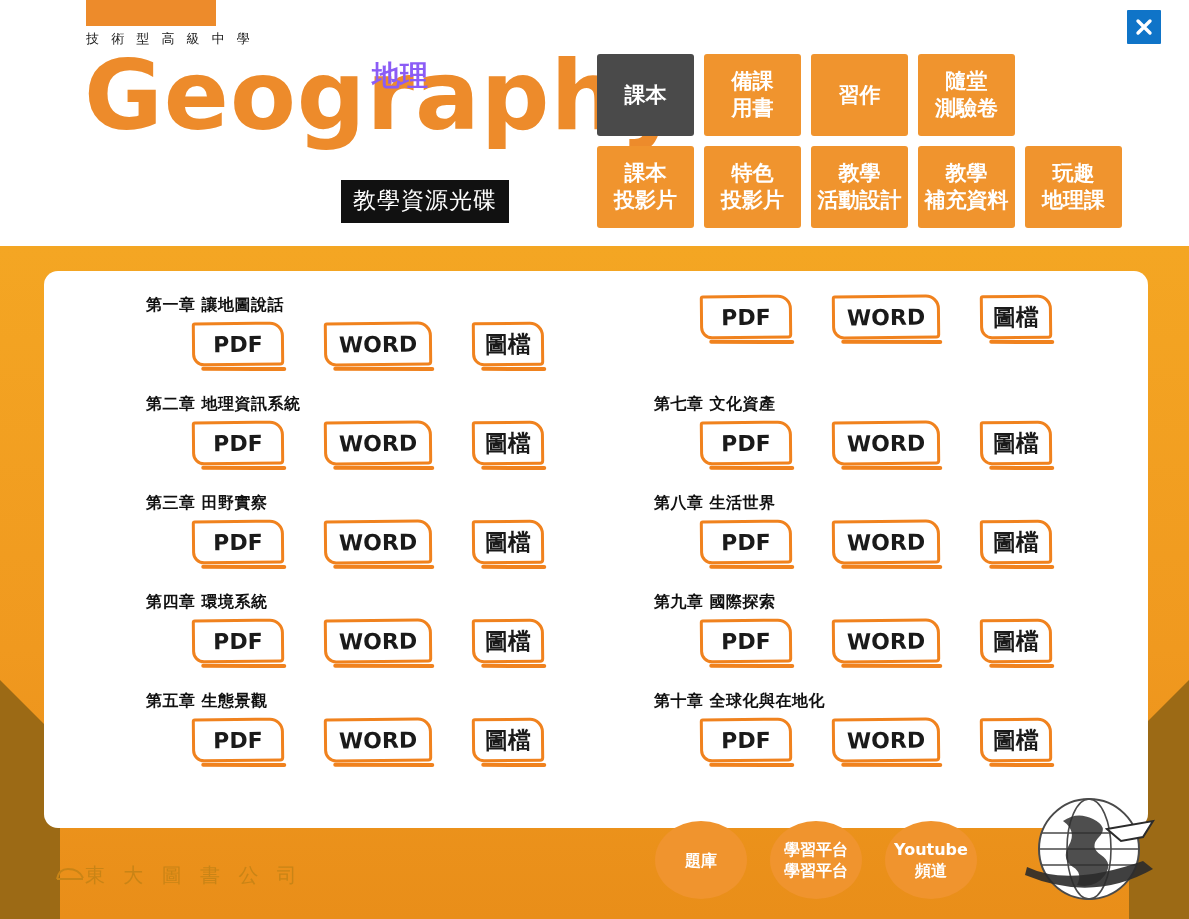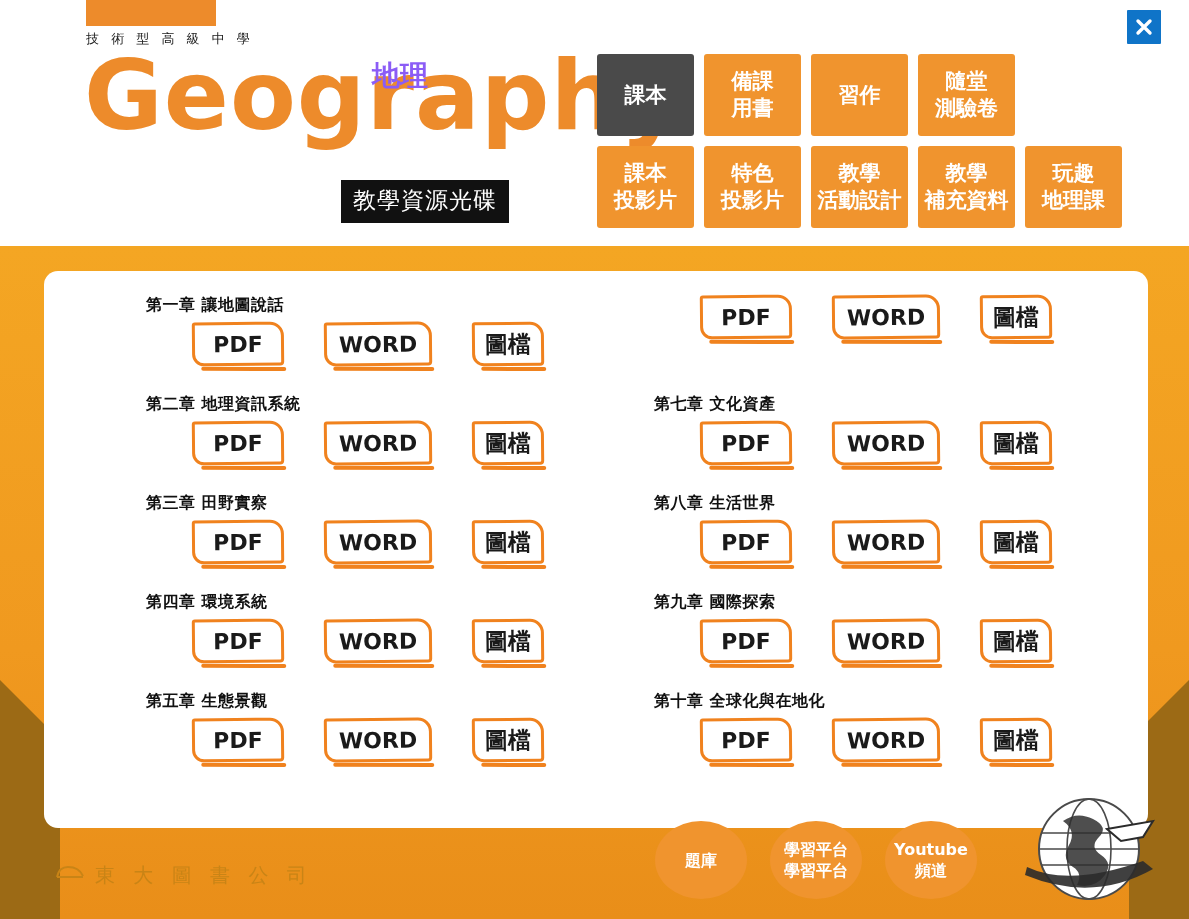--- a/index.html
+++ b/index.html
@@ -140,21 +140,21 @@
     display: flex; flex-direction: column;
     align-items: center; justify-content: center;
     color: #fff; font-size: 16px; line-height: 21px; font-weight: bold;
     cursor: pointer; text-align: center;
     font-family: "DejaVu Sans", sans-serif;
   }
 
   
   .publisher {
     position: absolute; left: 55px; top: 862px;
-    display: flex; align-items: flex-start; gap: 10px;
+    display: flex; align-items: center; gap: 0;
     color: #C98416; font-size: 20px; letter-spacing: 6px;
     font-family: "DejaVu Serif", serif;
   }
 
   
   .globe { position: absolute; right: 18px; bottom: 10px; width: 168px; height: 118px; }
 </style>
 </head>
 <body>
 

